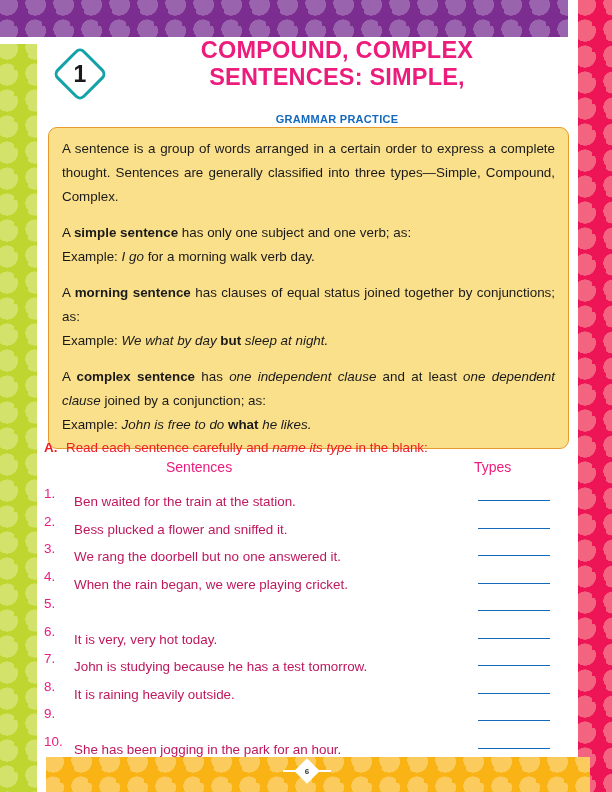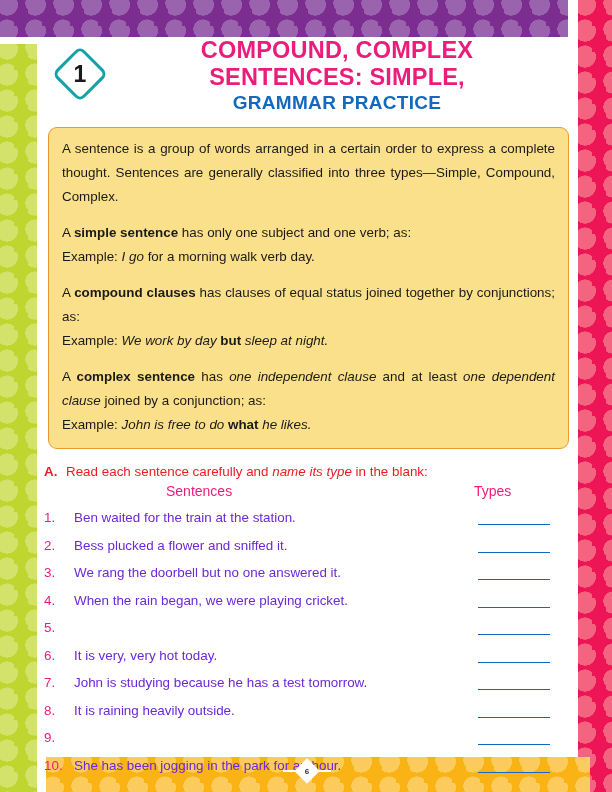--- a/index.html
+++ b/index.html
@@ -127,24 +127,24 @@
   .title-main {
     color: #EC1C7C;
     font-size: 23.5px;
     font-weight: bold;
     line-height: 27px;
     letter-spacing: 0.2px;
     font-family: "Liberation Sans", sans-serif;
   }
   .title-sub {
     color: #1569BD;
-    font-size: 19px;
+    font-size: 11px;
     font-weight: bold;
     letter-spacing: 0.3px;
-    margin-top: 1px;
+    margin-top: 22px;
     font-family: "Liberation Sans", sans-serif;
   }
 
   
   .concept-box {
     position: absolute;
     left: 48px;
     top: 127px;
     width: 521px;
     box-sizing: border-box;
@@ -169,21 +169,20 @@
   }
   .concept-box b { font-weight: bold; }
   .concept-box i { font-style: italic; }
 
   
   .exercise {
     position: absolute;
     left: 44px;
     top: 438px;
     width: 530px;
-    margin-top: 24px;
   }
   .ex-instruction {
     color: #ED1C24;
     font-size: 13.4px;
     line-height: 19px;
     font-family: "Liberation Sans", sans-serif;
     white-space: nowrap;
   }
   .ex-instruction .lbl {
     font-weight: bold;
@@ -218,22 +217,22 @@
     left: 0;
     top: 4px;
     width: 26px;
     color: #EC1C7C;
     font-size: 13.4px;
     font-family: "Liberation Sans", sans-serif;
   }
   .q-text {
     position: absolute;
     left: 30px;
-    top: 4px;
-    color: #6d28d9;
+    top: 12px;
+    color: #be185d;
     font-size: 13.4px;
     font-family: "Liberation Sans", sans-serif;
     white-space: nowrap;
   }
   .q-blank {
     position: absolute;
     left: 434px;
     top: 18px;
     width: 72px;
     height: 0;
@@ -302,22 +301,22 @@
       <div class="title-sub">GRAMMAR PRACTICE</div>
     </div>
   </div>
 
   <div class="concept-box">
     <p><span>A sentence is a group of words arranged in a certain order to express a complete thought. Sentences are generally classified into three types—Simple, Compound, Complex.</span></p>
 
     <p class="gap nojust">A <b>simple sentence</b> has only one subject and one verb; as:</p>
     <p class="nojust"><span>Example:</span> <i>I go</i><span> for a morning walk verb day.</span></p>
 
-    <p class="gap">A <b>compound clauses</b> has clauses of equal status joined together by conjunctions; as:</p>
-    <p class="nojust"><span>Example:</span> <i>We work by day </i><b>but</b><i> sleep at night.</i></p>
+    <p class="gap">A <b>morning sentence</b> has clauses of equal status joined together by conjunctions; as:</p>
+    <p class="nojust"><span>Example:</span> <i>We what by day </i><b>but</b><i> sleep at night.</i></p>
 
     <p class="gap">A <b>complex sentence</b> has <i>one independent clause</i> and at least <i>one dependent clause</i> joined by a conjunction; as:</p>
     <p class="nojust"><span>Example:</span> <i>John is free to do </i><b>what</b><i> he likes.</i></p>
   </div>
 
   <div class="exercise">
     <div class="ex-instruction">
       <span class="lbl">A.</span><span>Read each sentence carefully and </span><i>name its type</i><span> in the blank:</span>
     </div>
     <div class="col-heads">

